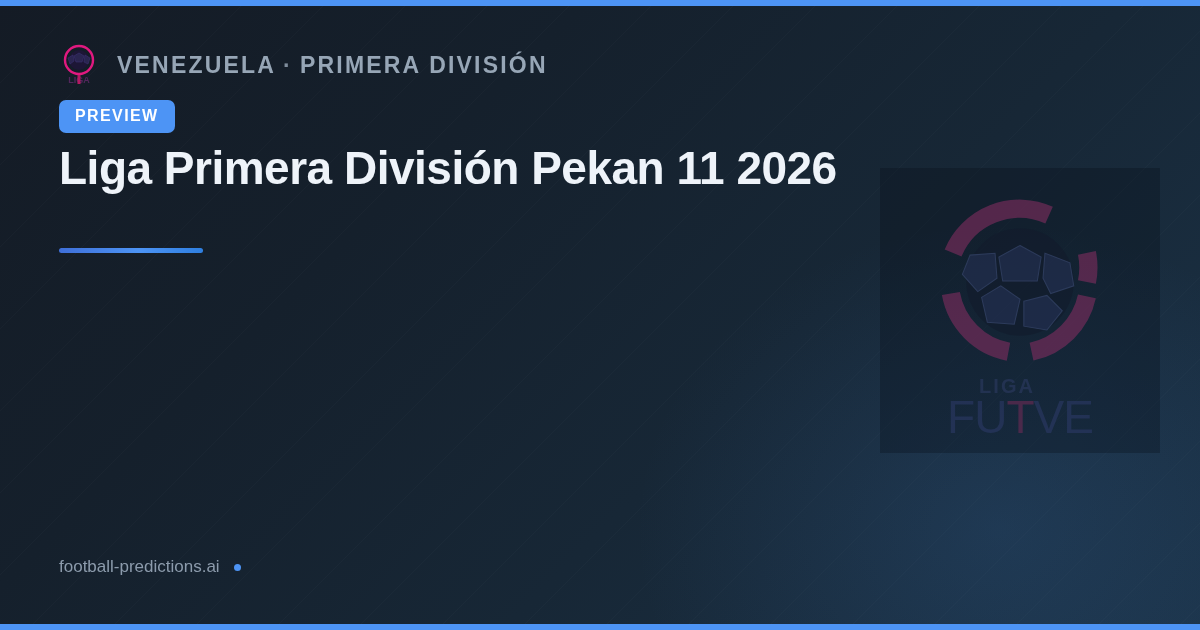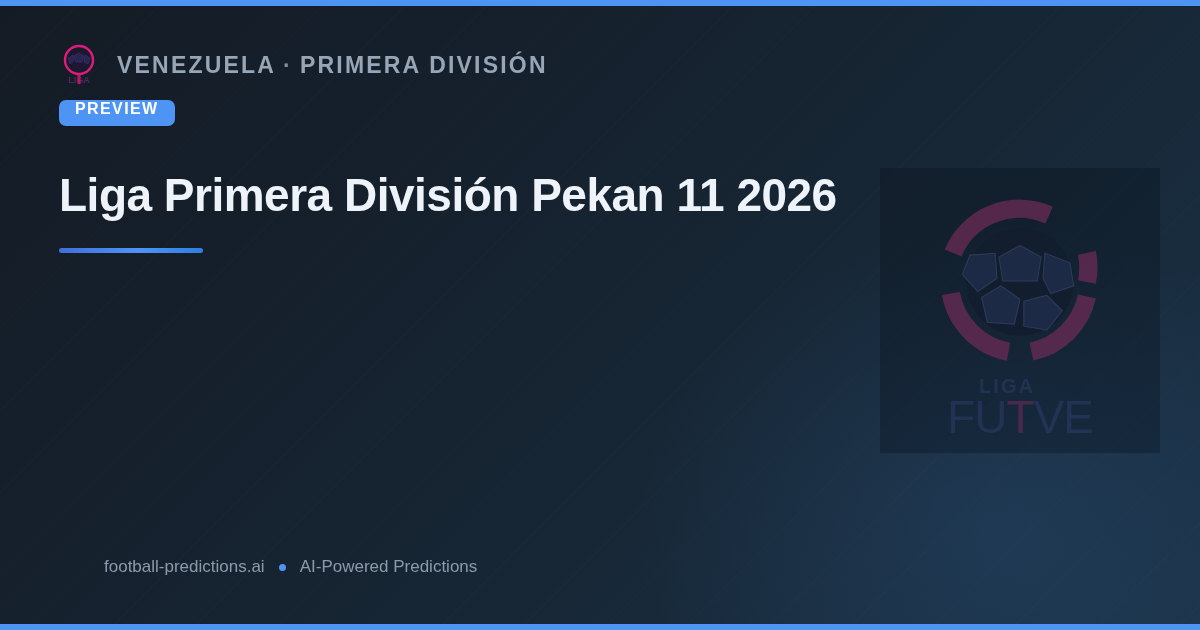--- a/index.html
+++ b/index.html
@@ -106,54 +106,52 @@
     letter-spacing:2.2px;
     color:#97a6b6;
     white-space:nowrap;
     font-weight:700;
   }
   .league-name .sep { margin:0 7px; color:#7f8d9c; }
 
   .preview-badge {
     position:absolute; top:100px; left:0;
     display:inline-block;
-    padding:0 16px 8px;
+    padding:7px 16px 8px;
     border-radius:7px;
     background:#4d94f5;
     color:#ffffff;
     font-size:16px;
     font-weight:bold;
     letter-spacing:1.4px;
   }
 
   .main-title {
     position:absolute; top:142px; left:0;
     width:960px;
     font-size:46px;
     font-weight:bold;
     letter-spacing:-0.5px;
     color:#eef3f9;
     line-height:1.15;
     white-space:nowrap;
-    margin-top:27px;
   }
 
   .title-underline {
     position:absolute; top:248px; left:0;
     width:144px; height:5px; border-radius:3px;
     background:linear-gradient(90deg, #3f6fd8 0%, #4d94f5 55%, #2f7fe0 100%);
   }
 
   .footer-row {
     position:absolute; top:557px; left:0;
     display:flex; align-items:center; gap:14px;
     font-size:17px;
     color:#8c9bac;
     white-space:nowrap;
-    margin-left:45px;
   }
   .footer-dot {
     width:7px; height:7px; border-radius:50%;
     background:#4d94f5;
     flex:0 0 7px;
   }
 </style>
 </head>
 <body>
 
@@ -214,17 +212,16 @@
 
     <div class="preview-badge">PREVIEW</div>
 
     <h1 class="main-title">Liga Primera División Pekan 11 2026</h1>
 
     <div class="title-underline"></div>
 
     <div class="footer-row">
       <span>football-predictions.ai</span>
       <span class="footer-dot"></span>
-      <span>AI-Powered Predictions</span>
     </div>
 
   </div>
 </div>
 
 </body></html>

